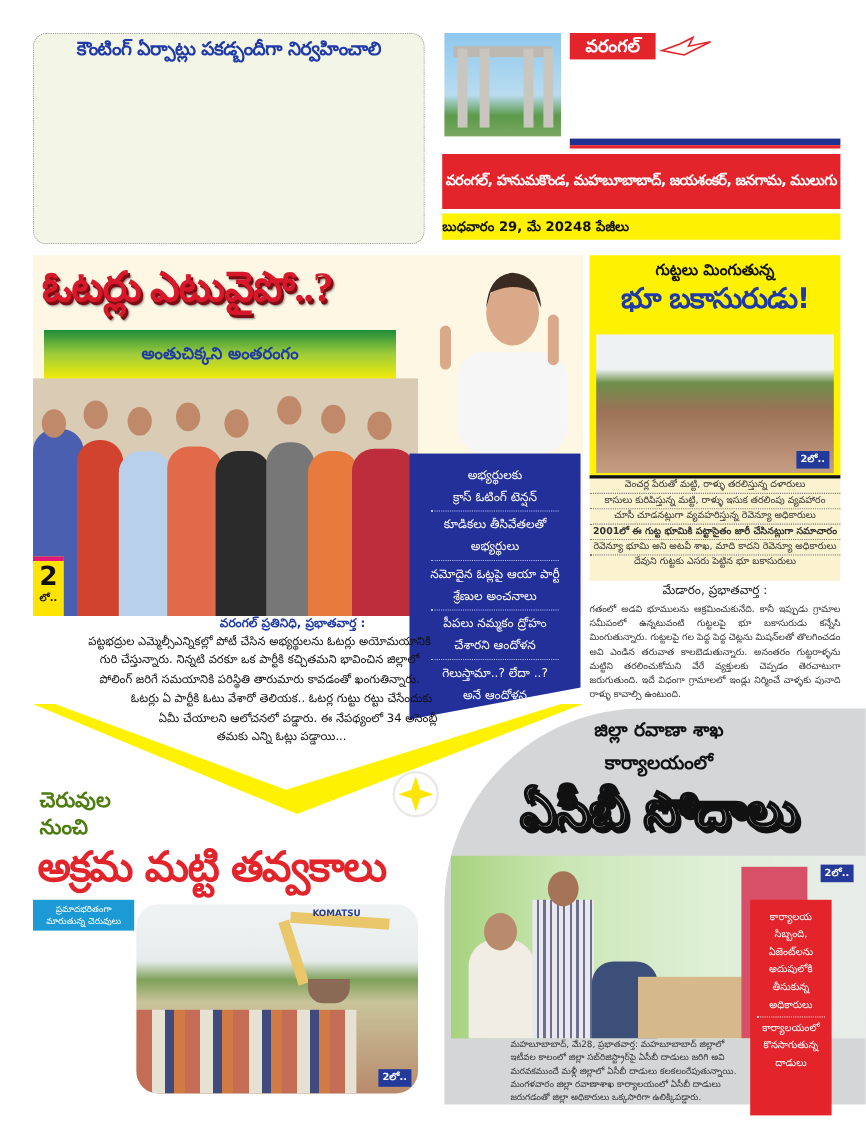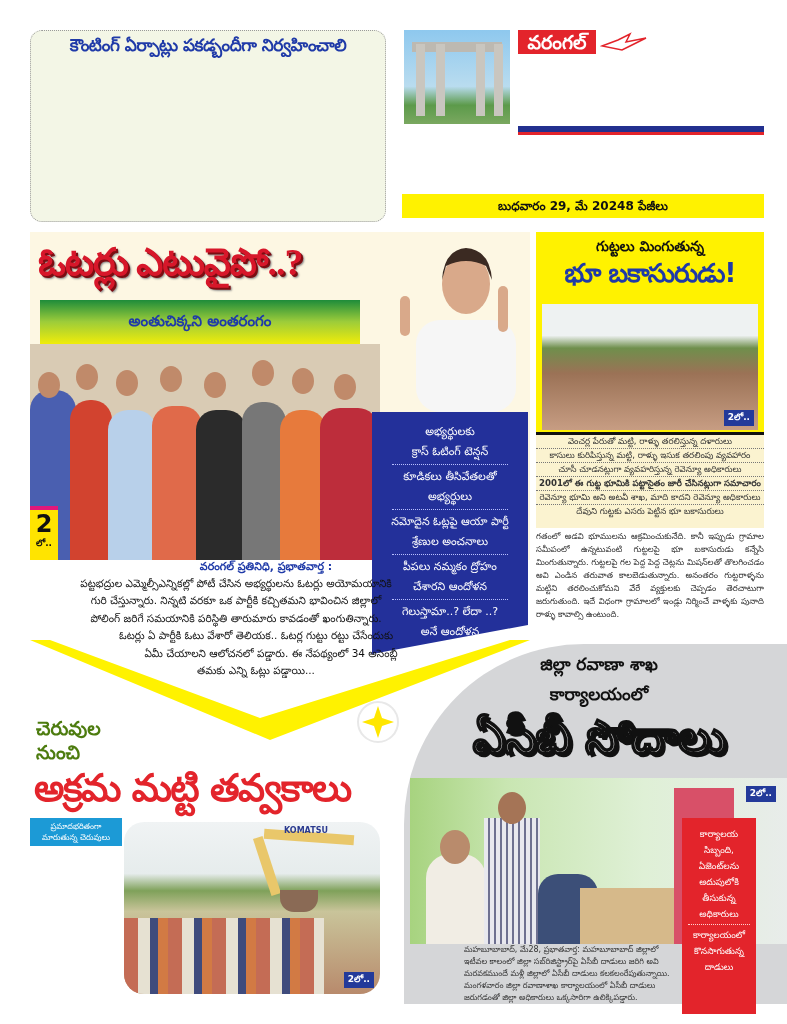--- a/index.html
+++ b/index.html
@@ -19,27 +19,27 @@
   #teaser .hair2 { position: absolute; left: 266px; top: 26px; width: 40px; height: 16px; background: #2a2220; border-radius: 20px 20px 4px 4px; }
   #teaser .monitor { position: absolute; left: 26px; top: 44px; width: 60px; height: 36px; background: #2e3646; }
   #teaser .desk { position: absolute; left: 0; top: 128px; width: 344px; height: 18px; background: #d8d2cb; }
   #teaser .page-ref { position: absolute; right: 6px; bottom: 4px; background: #233a9a; color: #fff; font-size: 9px; padding: 2px 4px; font-weight: bold; }
 
   
   #masthead { left: 402px; top: 30px; width: 362px; height: 190px; }
   #masthead .tower { position: absolute; left: 2px; top: 0; width: 106px; height: 94px; background: linear-gradient(180deg, #8ec8ee 0%, #b9dcef 60%, #5c9a4a 80%, #7aa860 100%); overflow: hidden; }
   .pillar { position: absolute; top: 14px; width: 9px; height: 72px; background: #c9c6bf; }
   .lintel { position: absolute; left: 8px; top: 12px; width: 90px; height: 10px; background: #bdb9b1; }
-  #masthead .city-band { position: absolute; left: 116px; top: 0; width: 78px; height: 24px; background: #e3242b; color: #fff; font-weight: bold; font-size: 19px; line-height: 24px; text-align: center; }
+  #masthead .city-band { position: absolute; left: 116px; top: 0; width: 78px; height: 24px; background: #e3242b; color: #fff; font-weight: bold; font-size: 16px; line-height: 24px; text-align: center; }
   #masthead .dove { position: absolute; left: 198px; top: 2px; width: 48px; height: 20px; }
   #masthead .brand { position: absolute; left: 116px; top: 22px; width: 250px; height: 72px; color: #22308f; font-weight: bold; font-size: 74px; line-height: 72px; letter-spacing: -4px; }
   #masthead .rule { position: absolute; left: 116px; top: 96px; width: 246px; height: 6px; background: #22308f; }
   #masthead .rule-red { position: absolute; left: 116px; top: 102px; width: 246px; height: 3px; background: #e3242b; }
   #masthead .districts { position: absolute; left: 0; top: 110px; width: 362px; height: 50px; background: #e3242b; color: #fff; font-weight: bold; font-size: 13px; line-height: 50px; text-align: center; letter-spacing: -0.6px; white-space: nowrap; overflow: hidden; }
-  #masthead .dateline { position: absolute; left: 0; top: 164px; width: 362px; height: 24px; background: #fff200; font-weight: bold; font-size: 12px; line-height: 24px; padding: 0 24px; display: flex; justify-content: center; color: #111; }
+  #masthead .dateline { position: absolute; left: 0; top: 164px; width: 362px; height: 24px; background: #fff200; font-weight: bold; font-size: 12px; line-height: 24px; padding: 0 0; display: flex; justify-content: flex-start; color: #111; }
 
   
   #voters { left: 30px; top: 232px; width: 500px; height: 328px; background: #fdf7e3; overflow: hidden; }
   #voters .main-head { position: absolute; left: 8px; top: 8px; font-size: 38px; font-weight: bold; color: #d7172a; letter-spacing: -1px; text-shadow: 2px 2px 0 #7c0d12, 3px 3px 2px #888; font-family: Liberation Serif, serif; }
   #voters .sub-band { position: absolute; left: 10px; top: 68px; width: 320px; height: 48px; background: linear-gradient(180deg, #1e8c3a 0%, #9ccc3a 45%, #fff200 100%); }
   #voters .sub-head { position: absolute; left: 10px; top: 80px; width: 320px; text-align: center; color: #1f3aa8; font-weight: bold; font-size: 15px; }
   #voters .group-photo { position: absolute; left: 0; top: 112px; width: 350px; height: 216px; background: #d9cbb4; overflow: hidden; }
   .woman { position: absolute; bottom: 0; border-radius: 20px 20px 0 0; }
   .face { position: absolute; border-radius: 50%; background: #c08a6a; }
   #voters .page-box { position: absolute; left: 0; top: 274px; width: 28px; height: 54px; background: #ffe400; border-top: 4px solid #e3187a; text-align: center; font-weight: bold; color: #111; }
@@ -107,20 +107,21 @@
     <div class="pillar" style="left:32px"></div>
     <div class="pillar" style="left:72px"></div>
     <div class="pillar" style="left:90px"></div>
   </div>
   <div class="city-band">వరంగల్</div>
   <svg class="dove" viewBox="0 0 48 20">
     <path d="M2 14 L18 8 L30 2 L26 10 L46 6 L30 14 L22 18 Z" fill="#ffffff" stroke="#e3242b" stroke-width="1.5"></path>
   </svg>
   <div class="rule"></div>
   <div class="rule-red"></div>
+  <div class="districts">వరంగల్, హనుమకొండ, మహబూబాబాద్, జయశంకర్, జనగామ, ములుగు</div>
   <div class="dateline">
     <span>బుధవారం 29, మే 2024</span>
     <span>8 పేజీలు</span>
   </div>
 </div>
 
 <div id="voters" class="abs">
   <div class="main-head">ఓటర్లు ఎటువైపో..?</div>
   <div class="sub-band"></div>
   <div class="sub-head">అంతుచిక్కని అంతరంగం</div>
@@ -196,20 +197,21 @@
 </div>
 <div id="land-points" class="abs">
   <div class="pt">వెంచర్ల పేరుతో మట్టి, రాళ్ళు తరలిస్తున్న దళారులు</div>
   <div class="pt">కాసులు కురిపిస్తున్న మట్టి, రాళ్ళు ఇసుక తరలింపు వ్యవహారం</div>
   <div class="pt">చూసీ చూడనట్లుగా వ్యవహరిస్తున్న రెవెన్యూ అధికారులు</div>
   <div class="pt" style="font-weight:bold">2001లో ఈ గుట్ట భూమికి పట్టాసైతం జారీ చేసినట్లుగా సమాచారం</div>
   <div class="pt">రెవెన్యూ భూమి అని అటవీ శాఖ, మాది కాదని రెవెన్యూ అధికారులు</div>
   <div class="pt" style="border-bottom:none">దేవుని గుట్టకు ఎసరు పెట్టిన భూ బకాసురులు</div>
 </div>
 <div id="land-body" class="abs">
+  <div class="dl">మేడారం, ప్రభాతవార్త :</div>
   <p>గతంలో అడవి భూములను ఆక్రమించుకునేది. కానీ ఇప్పుడు గ్రామాల సమీపంలో ఉన్నటువంటి గుట్టలపై భూ బకాసురుడు కన్నేసి మింగుతున్నారు. గుట్టలపై గల పెద్ద పెద్ద చెట్లను మిషన్‌లతో తొలగించడం అవి ఎండిన తరువాత కాలబెడుతున్నారు. అనంతరం గుట్టరాళ్ళను మట్టిని తరలించుకోమని వేరే వ్యక్తులకు చెప్పడం తెరచాటుగా జరుగుతుంది. ఇదే విధంగా గ్రామాలలో ఇండ్లు నిర్మించే వాళ్ళకు పునాది రాళ్ళు కావాల్సి ఉంటుంది.</p>
 </div>
 
 <svg class="abs sparkle" viewBox="0 0 44 44">
   <circle cx="22" cy="22" r="20" fill="none" stroke="#e8e8e8" stroke-width="2"></circle>
   <polygon points="22,6 26,18 38,22 26,26 22,38 18,26 6,22 18,18" fill="#ffe600"></polygon>
 </svg>
 
 <div id="acb" class="abs">
   <div class="k1">జిల్లా రవాణా శాఖ</div>

